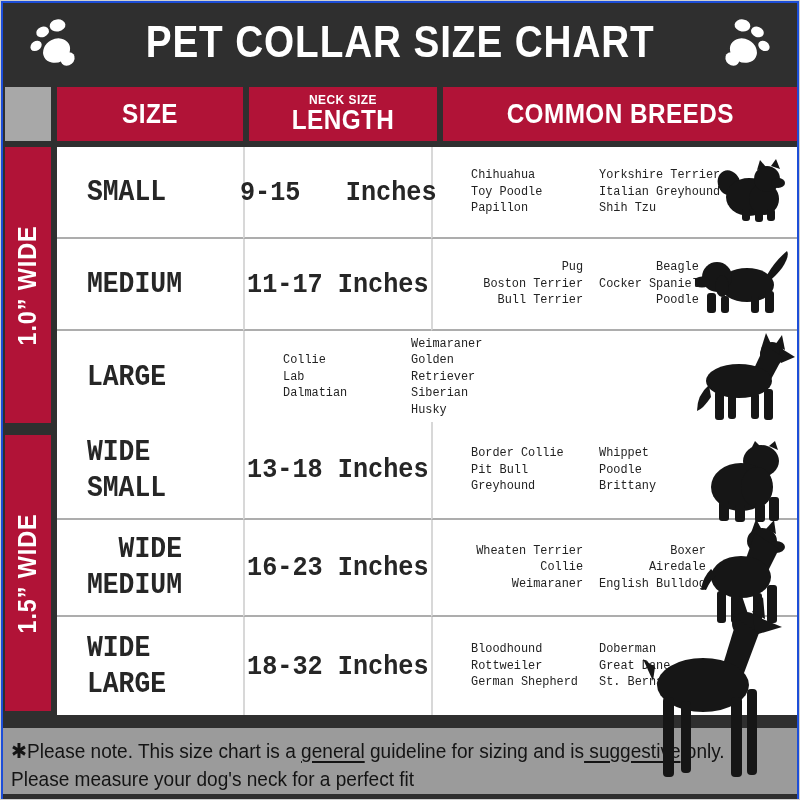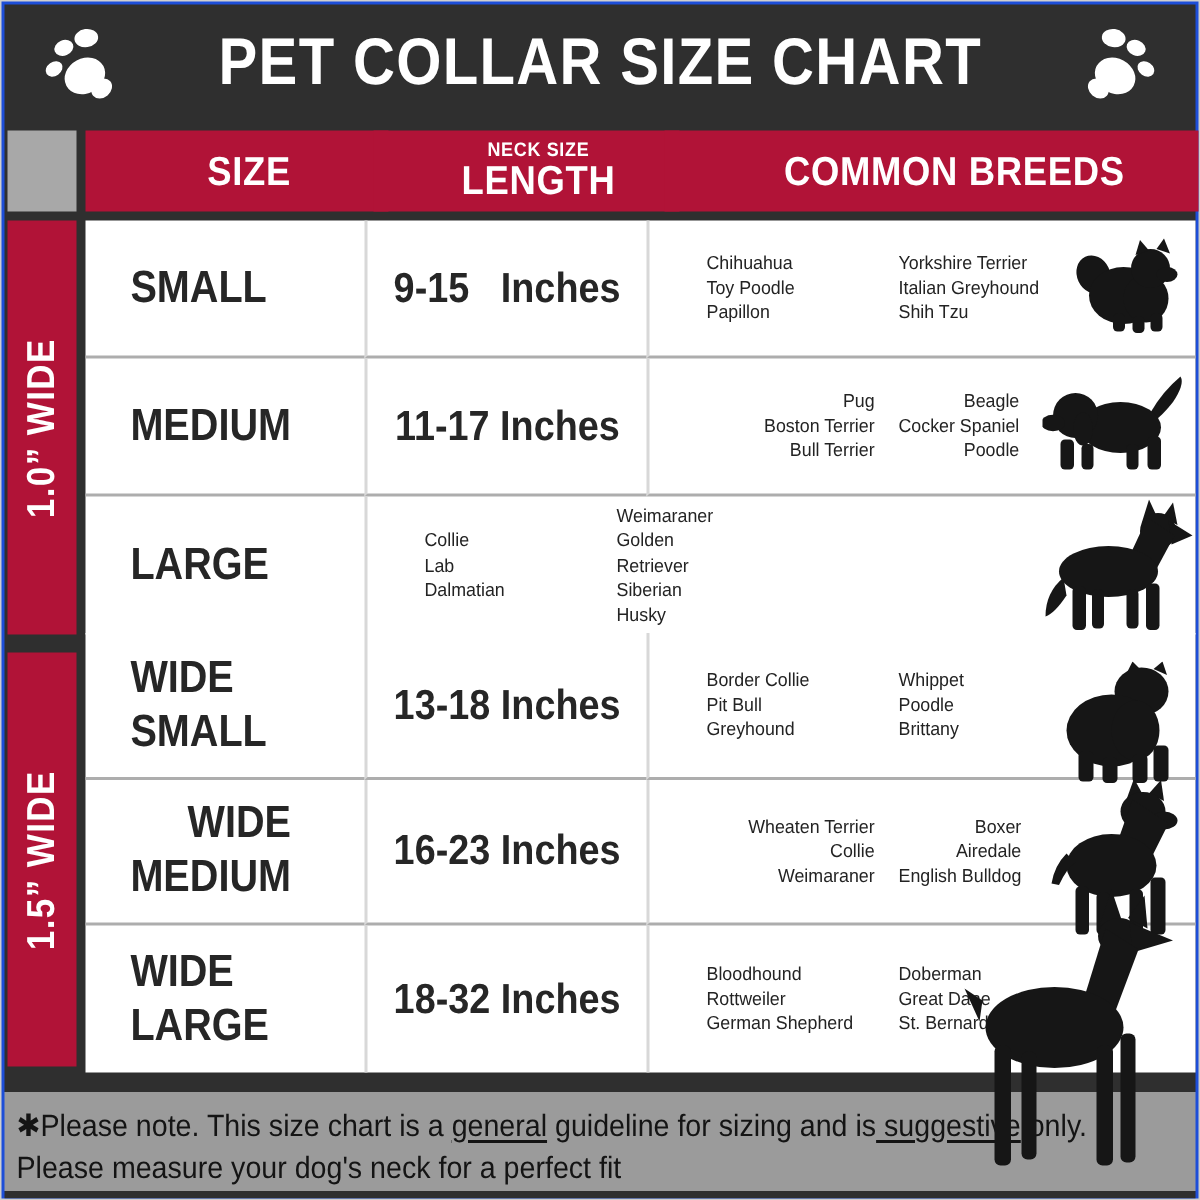--- a/index.html
+++ b/index.html
@@ -11,32 +11,32 @@
   
   .title-bar{position:absolute;left:2px;top:2px;width:794px;height:78px;
              display:flex;align-items:center;justify-content:center;}
   .title{color:#fff;font-weight:bold;font-size:44px;letter-spacing:1px;
          transform:scaleX(0.88);transform-origin:center;white-space:nowrap;}
   .paw{position:absolute;top:14px;width:56px;height:52px;}
   .paw.left{left:20px;}
   .paw.right{right:20px;transform:scaleX(-1);}
   
   .hcell{position:absolute;top:86px;height:54px;background:#b11337;color:#fff;
-         display:flex;flex-direction:column;align-items:center;justify-content:center;padding-left:16px;}
+         display:flex;flex-direction:column;align-items:center;justify-content:center;}
   .hcell .big{font-weight:bold;font-size:27px;letter-spacing:0.5px;transform:scaleX(0.9);white-space:nowrap;}
   .hcell .small{font-weight:bold;font-size:13px;letter-spacing:0.5px;transform:scaleX(0.92);margin-bottom:-2px;white-space:nowrap;}
   .corner{position:absolute;left:4px;top:86px;width:46px;height:54px;background:#a8a8a8;}
   
   .sidebar{position:absolute;left:4px;width:46px;background:#b11337;
            display:flex;align-items:center;justify-content:center;}
   .sidebar span{transform:rotate(-90deg) scaleX(0.9);white-space:nowrap;color:#fff;
                 font-weight:bold;font-size:26px;letter-spacing:1px;}
   
   .section{position:absolute;left:56px;width:740px;background:#ffffff;
-           display:grid;grid-template-columns:186px 188px 1fr;}
+           display:grid;grid-template-columns:186px 188px 1fr;font-family:Liberation Mono, monospace;}
   .cell{display:flex;align-items:center;box-sizing:border-box;}
   .cell.mid,.cell.last{border-left:2px solid #d8d8d8;}
   .section .r0{border-bottom:2px solid #adadad;}
   .section .r1{border-bottom:2px solid #adadad;text-align:right;}
   .size-label{font-weight:bold;font-size:30px;color:#262626;line-height:1.2;
               padding-left:34px;white-space:pre-line;transform:scaleX(0.88);transform-origin:left center;}
   .len{justify-content:center;}
   .len span{font-weight:bold;font-size:28px;color:#262626;white-space:pre;
             transform:scaleX(0.9);transform-origin:center;}
   .breeds{padding-left:38px;gap:10px;}

